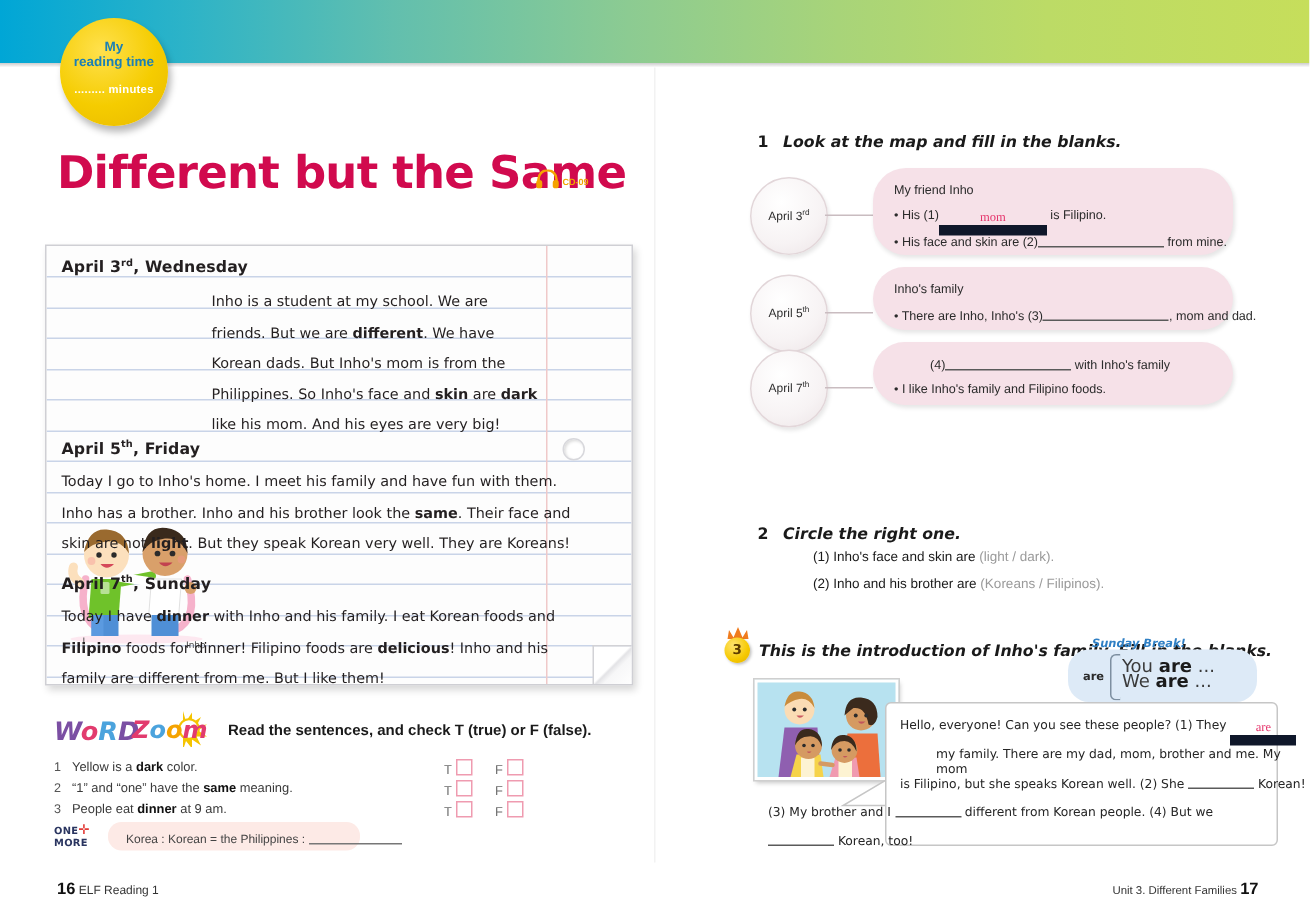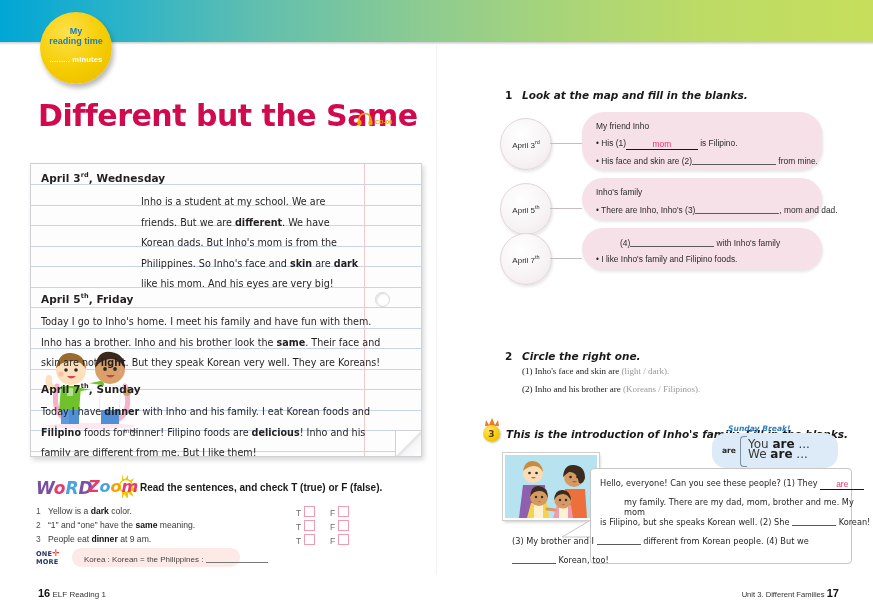--- a/index.html
+++ b/index.html
@@ -83,21 +83,21 @@
   .wz-logo{position:absolute;left:36px;top:472px;width:110px;height:26px;}
   .wz-word{
     position:absolute;left:0;top:6px;font-family:"DejaVu Sans",sans-serif;
     font-size:17px;font-weight:bold;font-style:italic;
   }
   .wz-zoom{
     position:absolute;left:52px;top:5px;font-family:"DejaVu Sans",sans-serif;
     font-size:16px;font-weight:bold;font-style:italic;
   }
   .wz-instr{
-    position:absolute;left:140px;top:482px;font-size:10px;font-weight:bold;color:#1a1a1a;text-align:right;
+    position:absolute;left:152px;top:482px;font-size:10px;font-weight:bold;color:#1a1a1a;text-align:right;
   }
   .wz-row{position:absolute;font-size:8.6px;color:#3a3a3a;}
   .wz-row b{font-weight:bold;color:#111;}
   .wz-num{position:absolute;font-size:8.4px;color:#555;}
   .tf{position:absolute;font-size:8.6px;color:#6d6d6d;}
   .tf-box{
     display:inline-block;width:9px;height:9px;border:1.4px solid #ef9bb0;
     background:#fff;margin-left:3px;vertical-align:-1px;
   }
   .onemore{
@@ -135,24 +135,24 @@
   .date-circle sup{font-size:5.5px;}
   .connector{position:absolute;height:1px;background:#c9bcc0;}
   .bubble{
     position:absolute;border-radius:22px;background:#f6e1e8;
     box-shadow:1px 2px 3px rgba(0,0,0,.10);
   }
   .bubble-title{position:absolute;font-size:8.4px;color:#2b2b2b;font-weight:normal;}
   .bubble-line{position:absolute;font-size:8.4px;color:#2b2b2b;}
   .blank{display:inline-block;border-bottom:1px solid #5a5a5a;height:9px;vertical-align:-1px;}
   .filled{
-    display:inline-block;border-bottom:1px solid #0f172a;height:10px;vertical-align:-1px;
-    color:#e5356c;text-align:center;font-family:Liberation Sans, sans-serif;font-size:8.4px;
-  }
-  .circle-item{position:absolute;font-size:9px;color:#1a1a1a;font-family:Liberation Serif, serif;}
+    display:inline-block;border-bottom:7px solid #0f172a;height:10px;vertical-align:-1px;
+    color:#e5356c;text-align:center;font-family:Liberation Serif, serif;font-size:8.4px;
+  }
+  .circle-item{position:absolute;font-size:9px;color:#1a1a1a;font-family:Liberation Sans, sans-serif;margin-left:20px;}
   .circle-item .opt{color:#9a9a9a;}
 
   
   .jump-badge{
     position:absolute;left:483px;top:425px;width:17px;height:17px;border-radius:50%;
     background:radial-gradient(circle at 36% 30%,#ffe470 0%,#f6c900 60%,#e3ae00 100%);
     box-shadow:1px 1px 2px rgba(0,0,0,.25);
     color:#5c3c00;font-size:9px;font-weight:bold;
     display:flex;align-items:center;justify-content:center;
     font-family:"DejaVu Sans",sans-serif;

